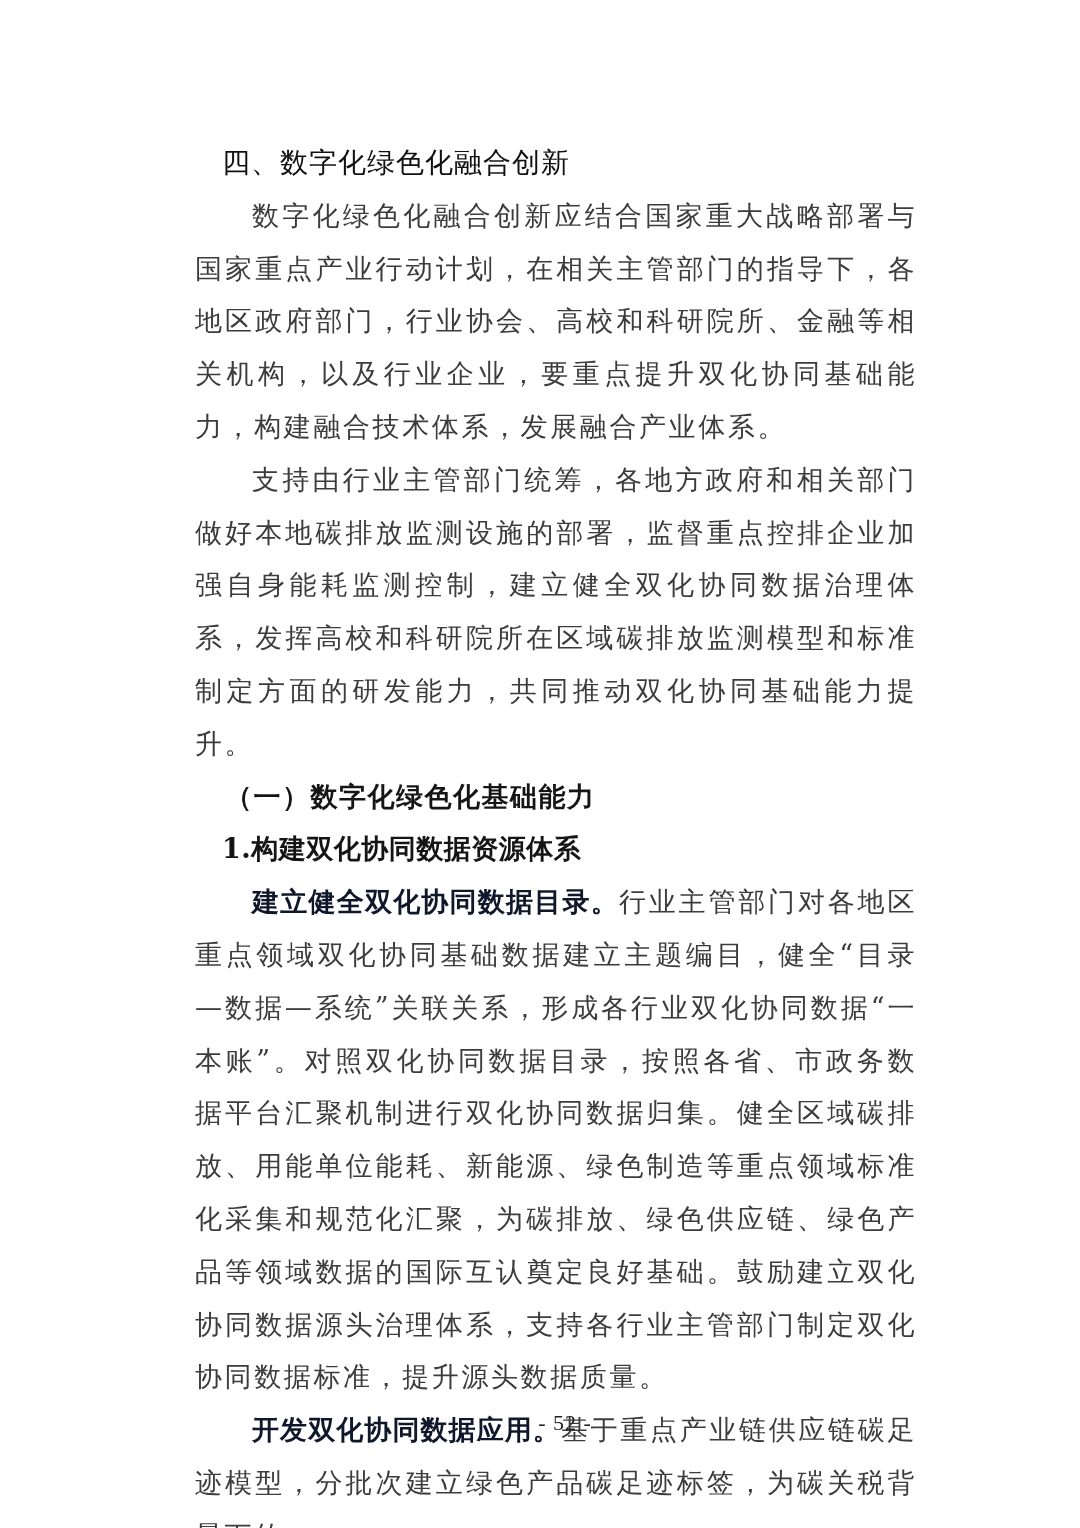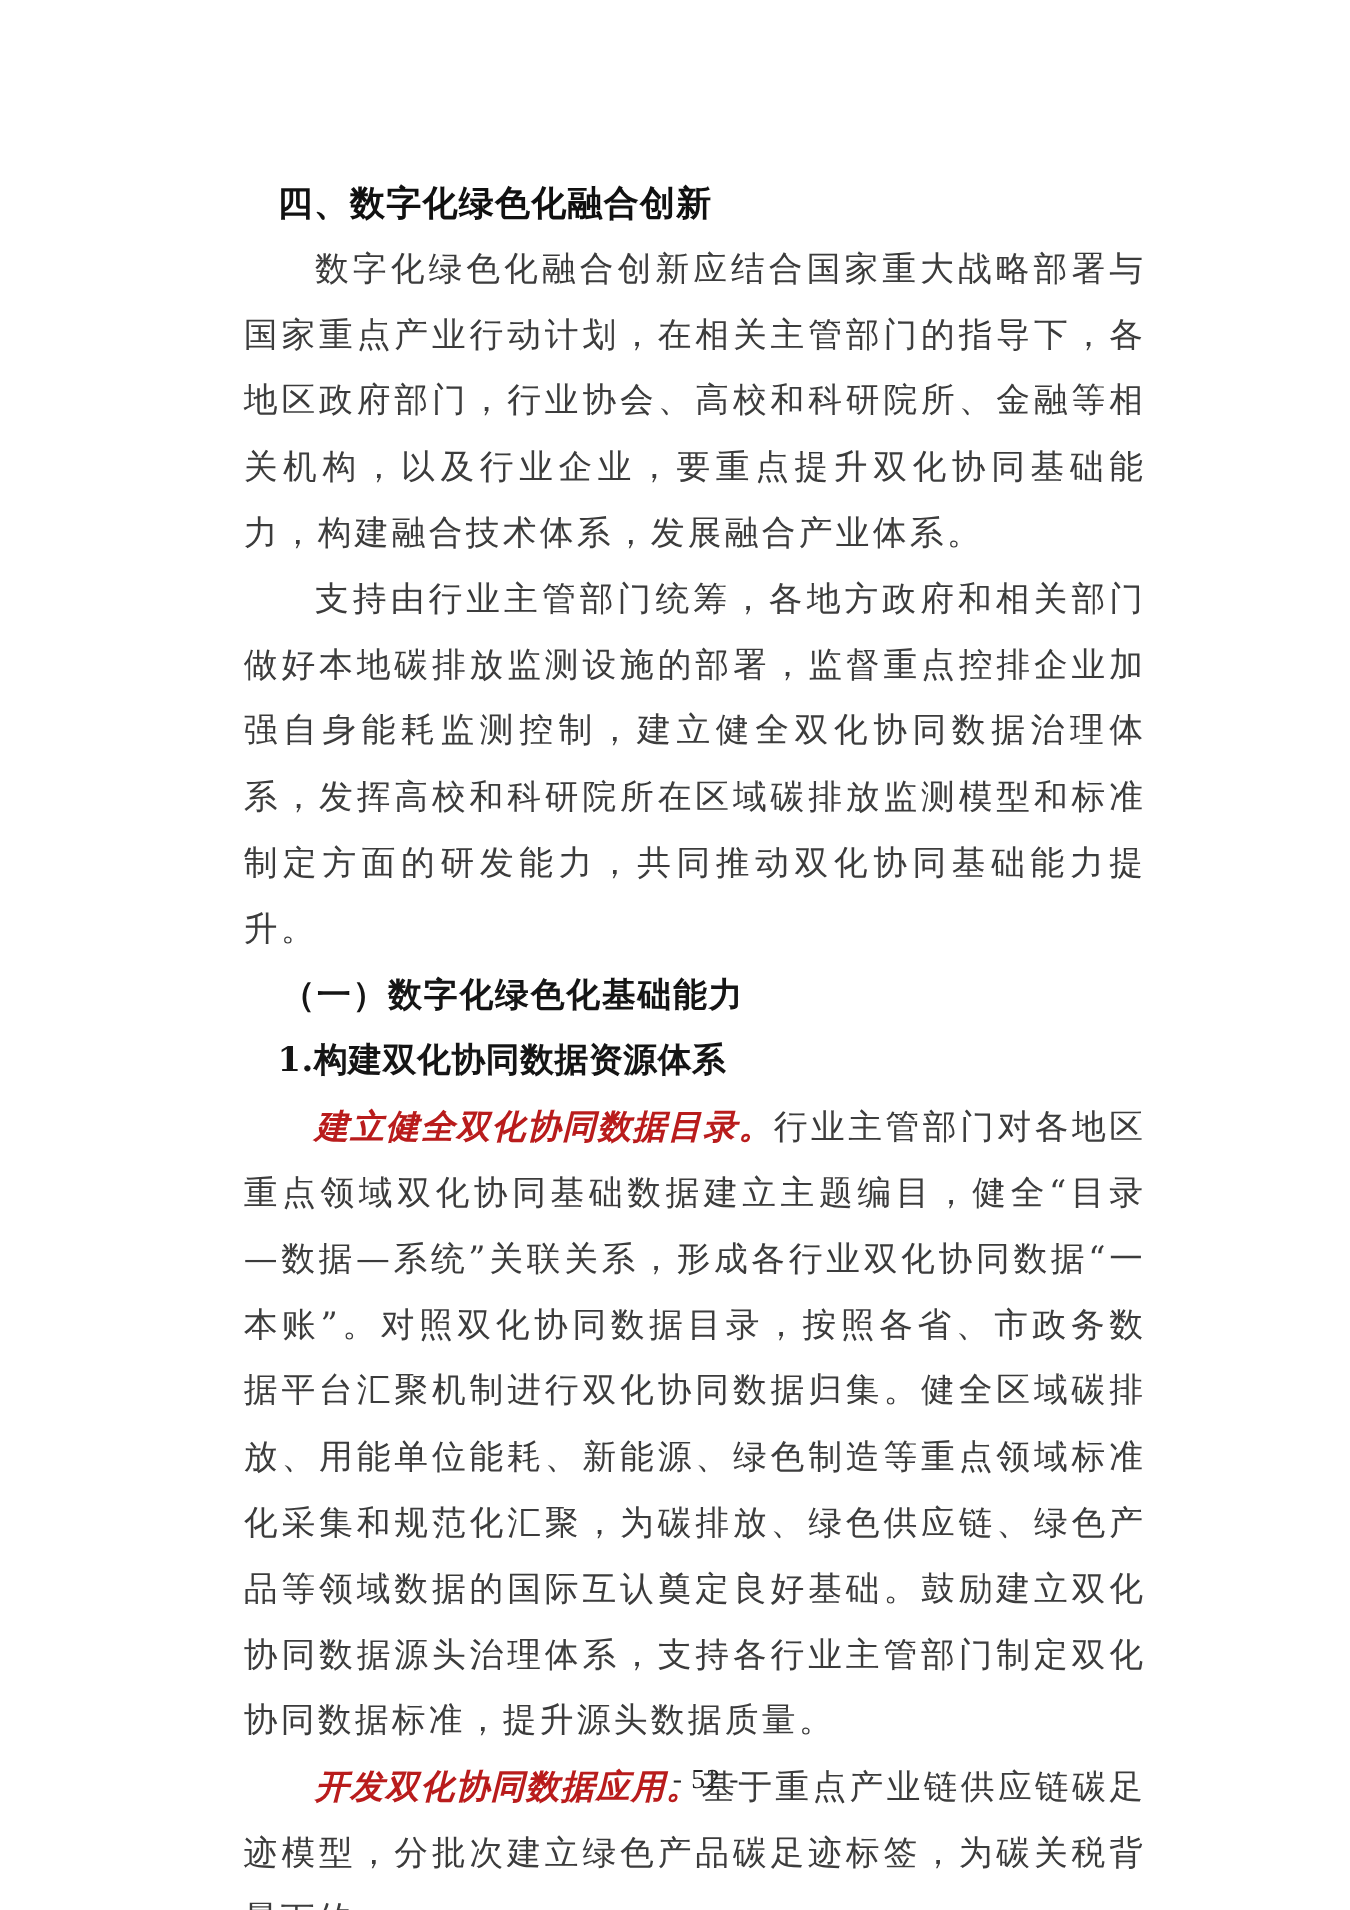--- a/index.html
+++ b/index.html
@@ -33,44 +33,43 @@
     text-indent: 57px;
     margin-left: 30px;
   }
   .h-section {
     font-family: "DejaVu Sans", "Liberation Sans", sans-serif;
     font-size: 28px;
     letter-spacing: 1px;
     color: #111111;
     padding-left: 57px;
     text-indent: 0;
-    font-weight: bold;
+    font-weight: normal;
   }
   .h-sub {
     font-family: "DejaVu Sans", "Liberation Sans", sans-serif;
     font-weight: bold;
     color: #151515;
     padding-left: 60px;
     letter-spacing: 1.5px;
     text-indent: 0;
   }
   .h-num {
     font-family: "DejaVu Serif", "Liberation Serif", serif;
     font-weight: bold;
     color: #151515;
     padding-left: 57px;
     letter-spacing: 0.5px;
     text-indent: 0;
   }
   .runin {
     font-weight: bold;
-    color: #b91c1c;
+    color: #0f172a;
     font-family: "DejaVu Sans", "Liberation Sans", sans-serif;
     letter-spacing: 1px;
-    font-style: italic;
   }
   .page-number {
     position: absolute;
     top: 1410px;
     left: 0;
     width: 1080px;
     text-align: center;
     font-family: "Liberation Serif", "DejaVu Serif", serif;
     font-size: 22px;
     color: #222222;

